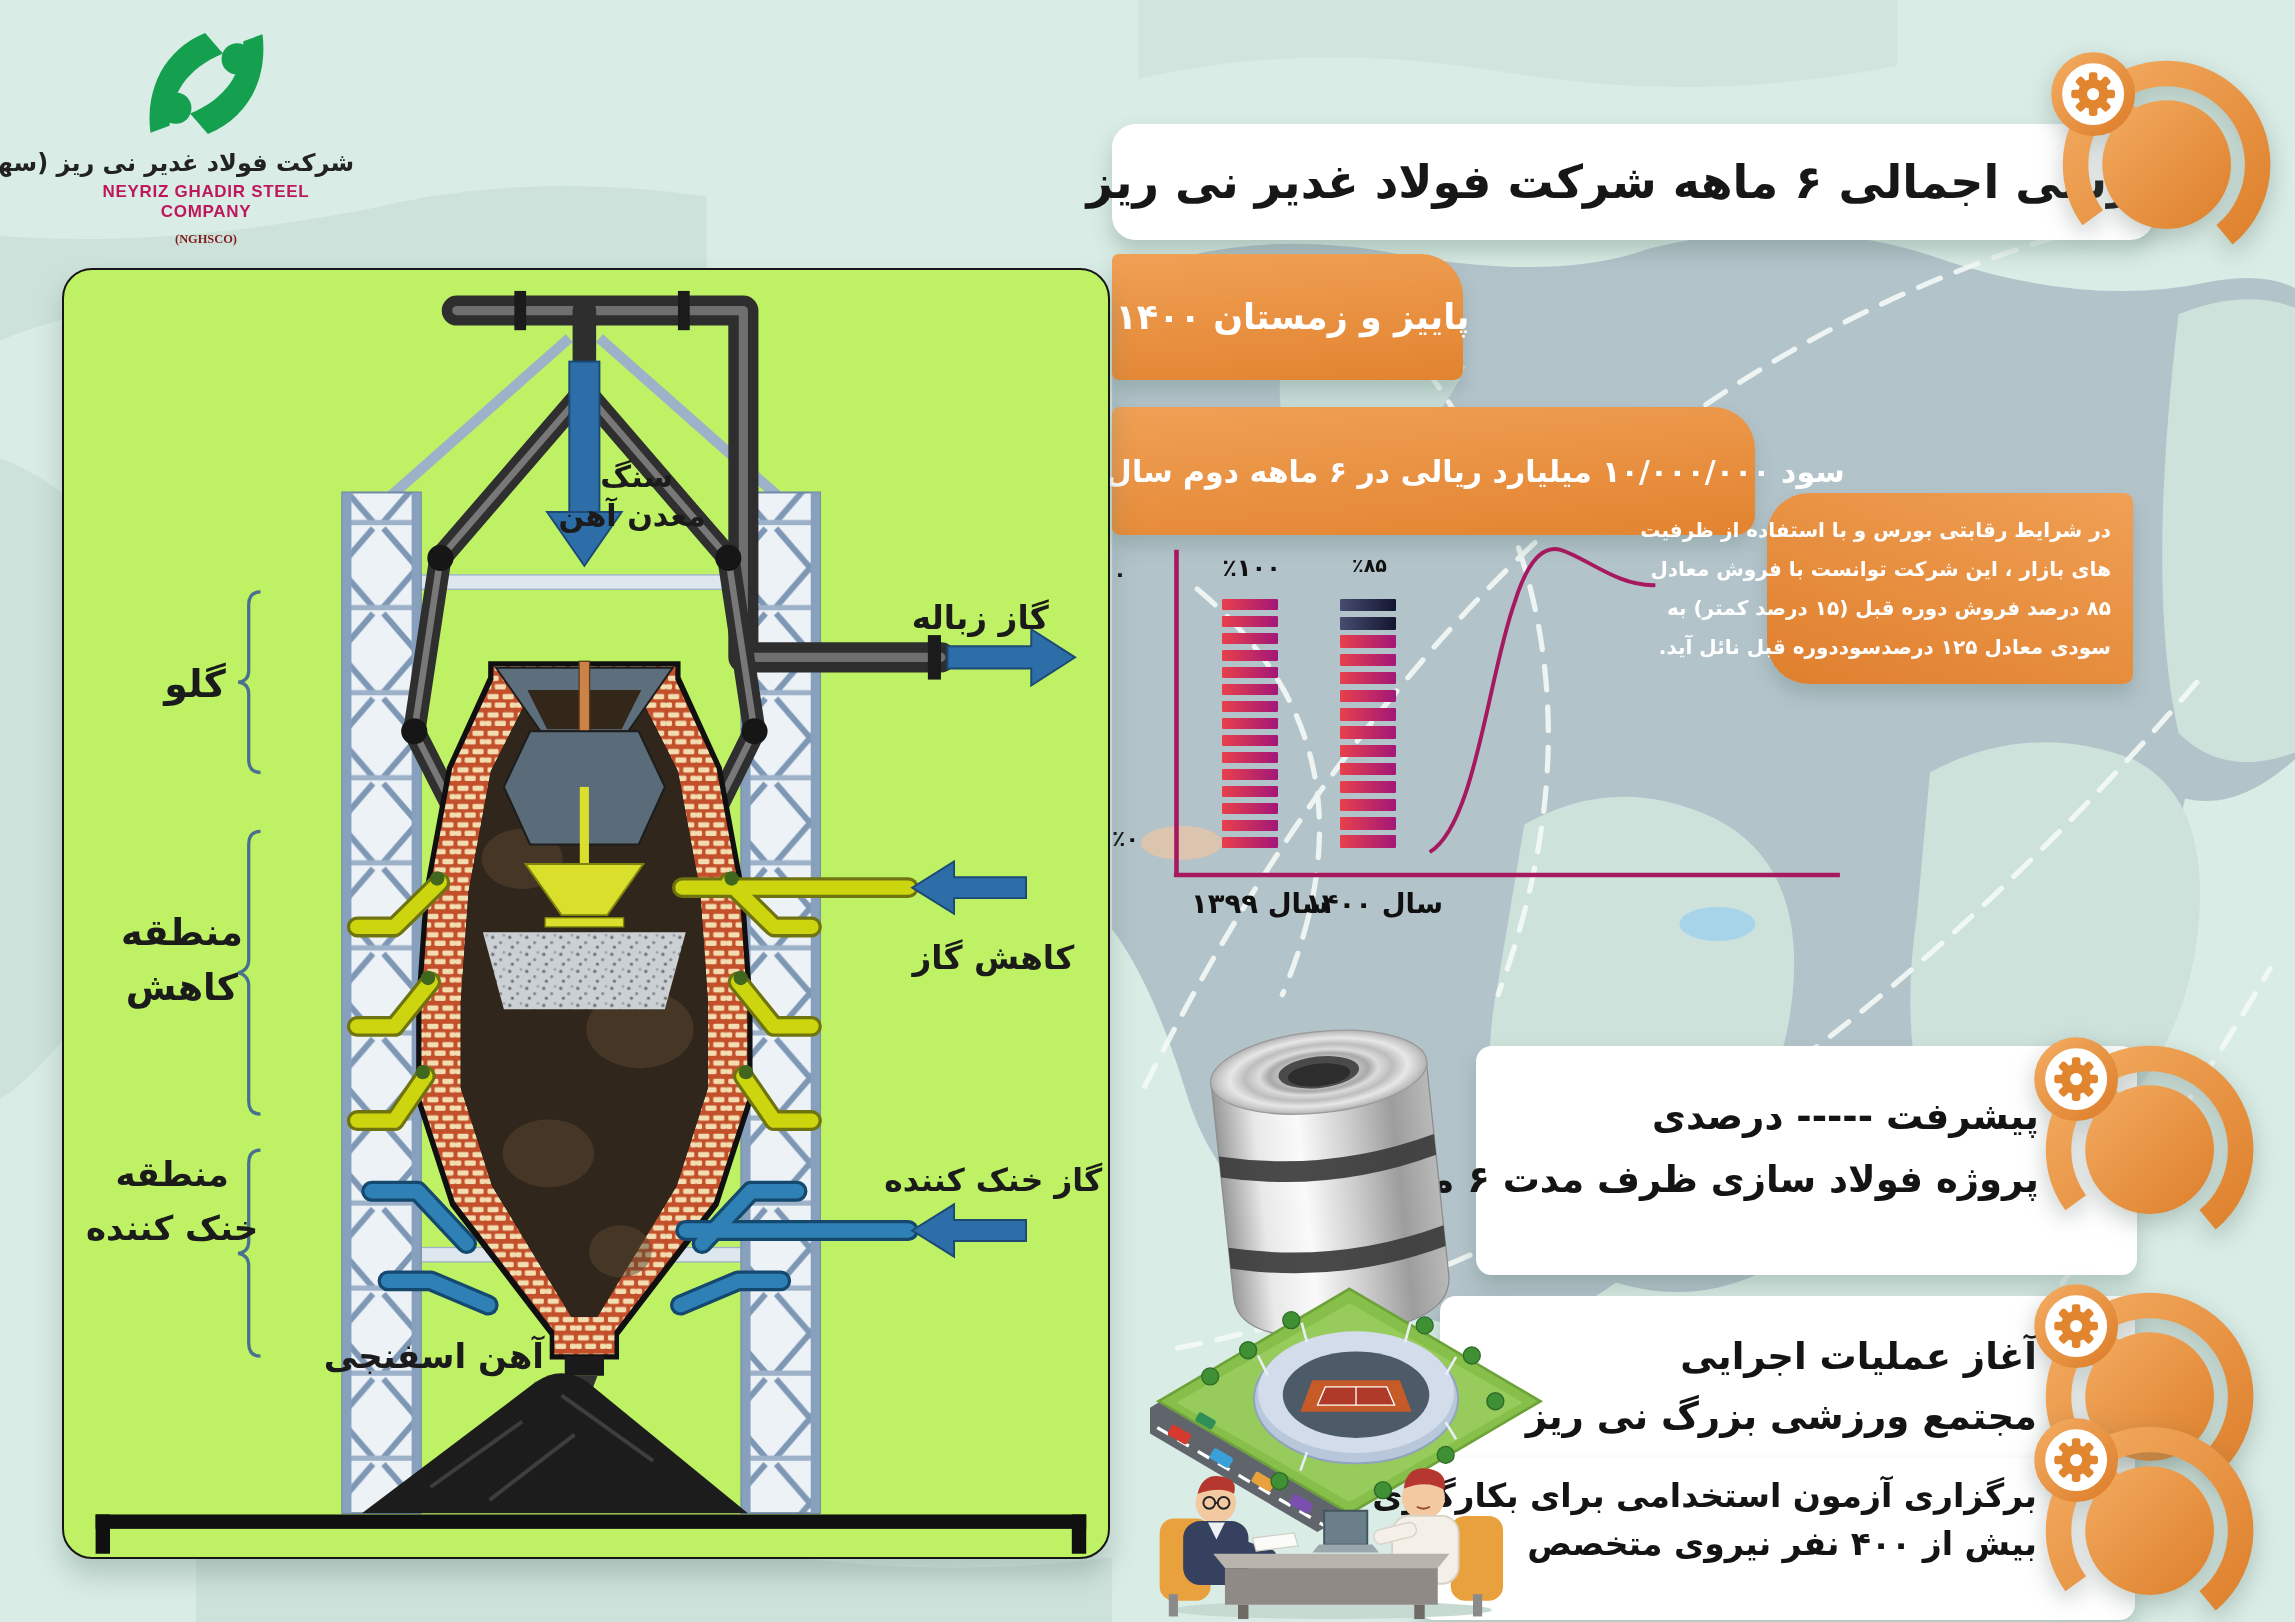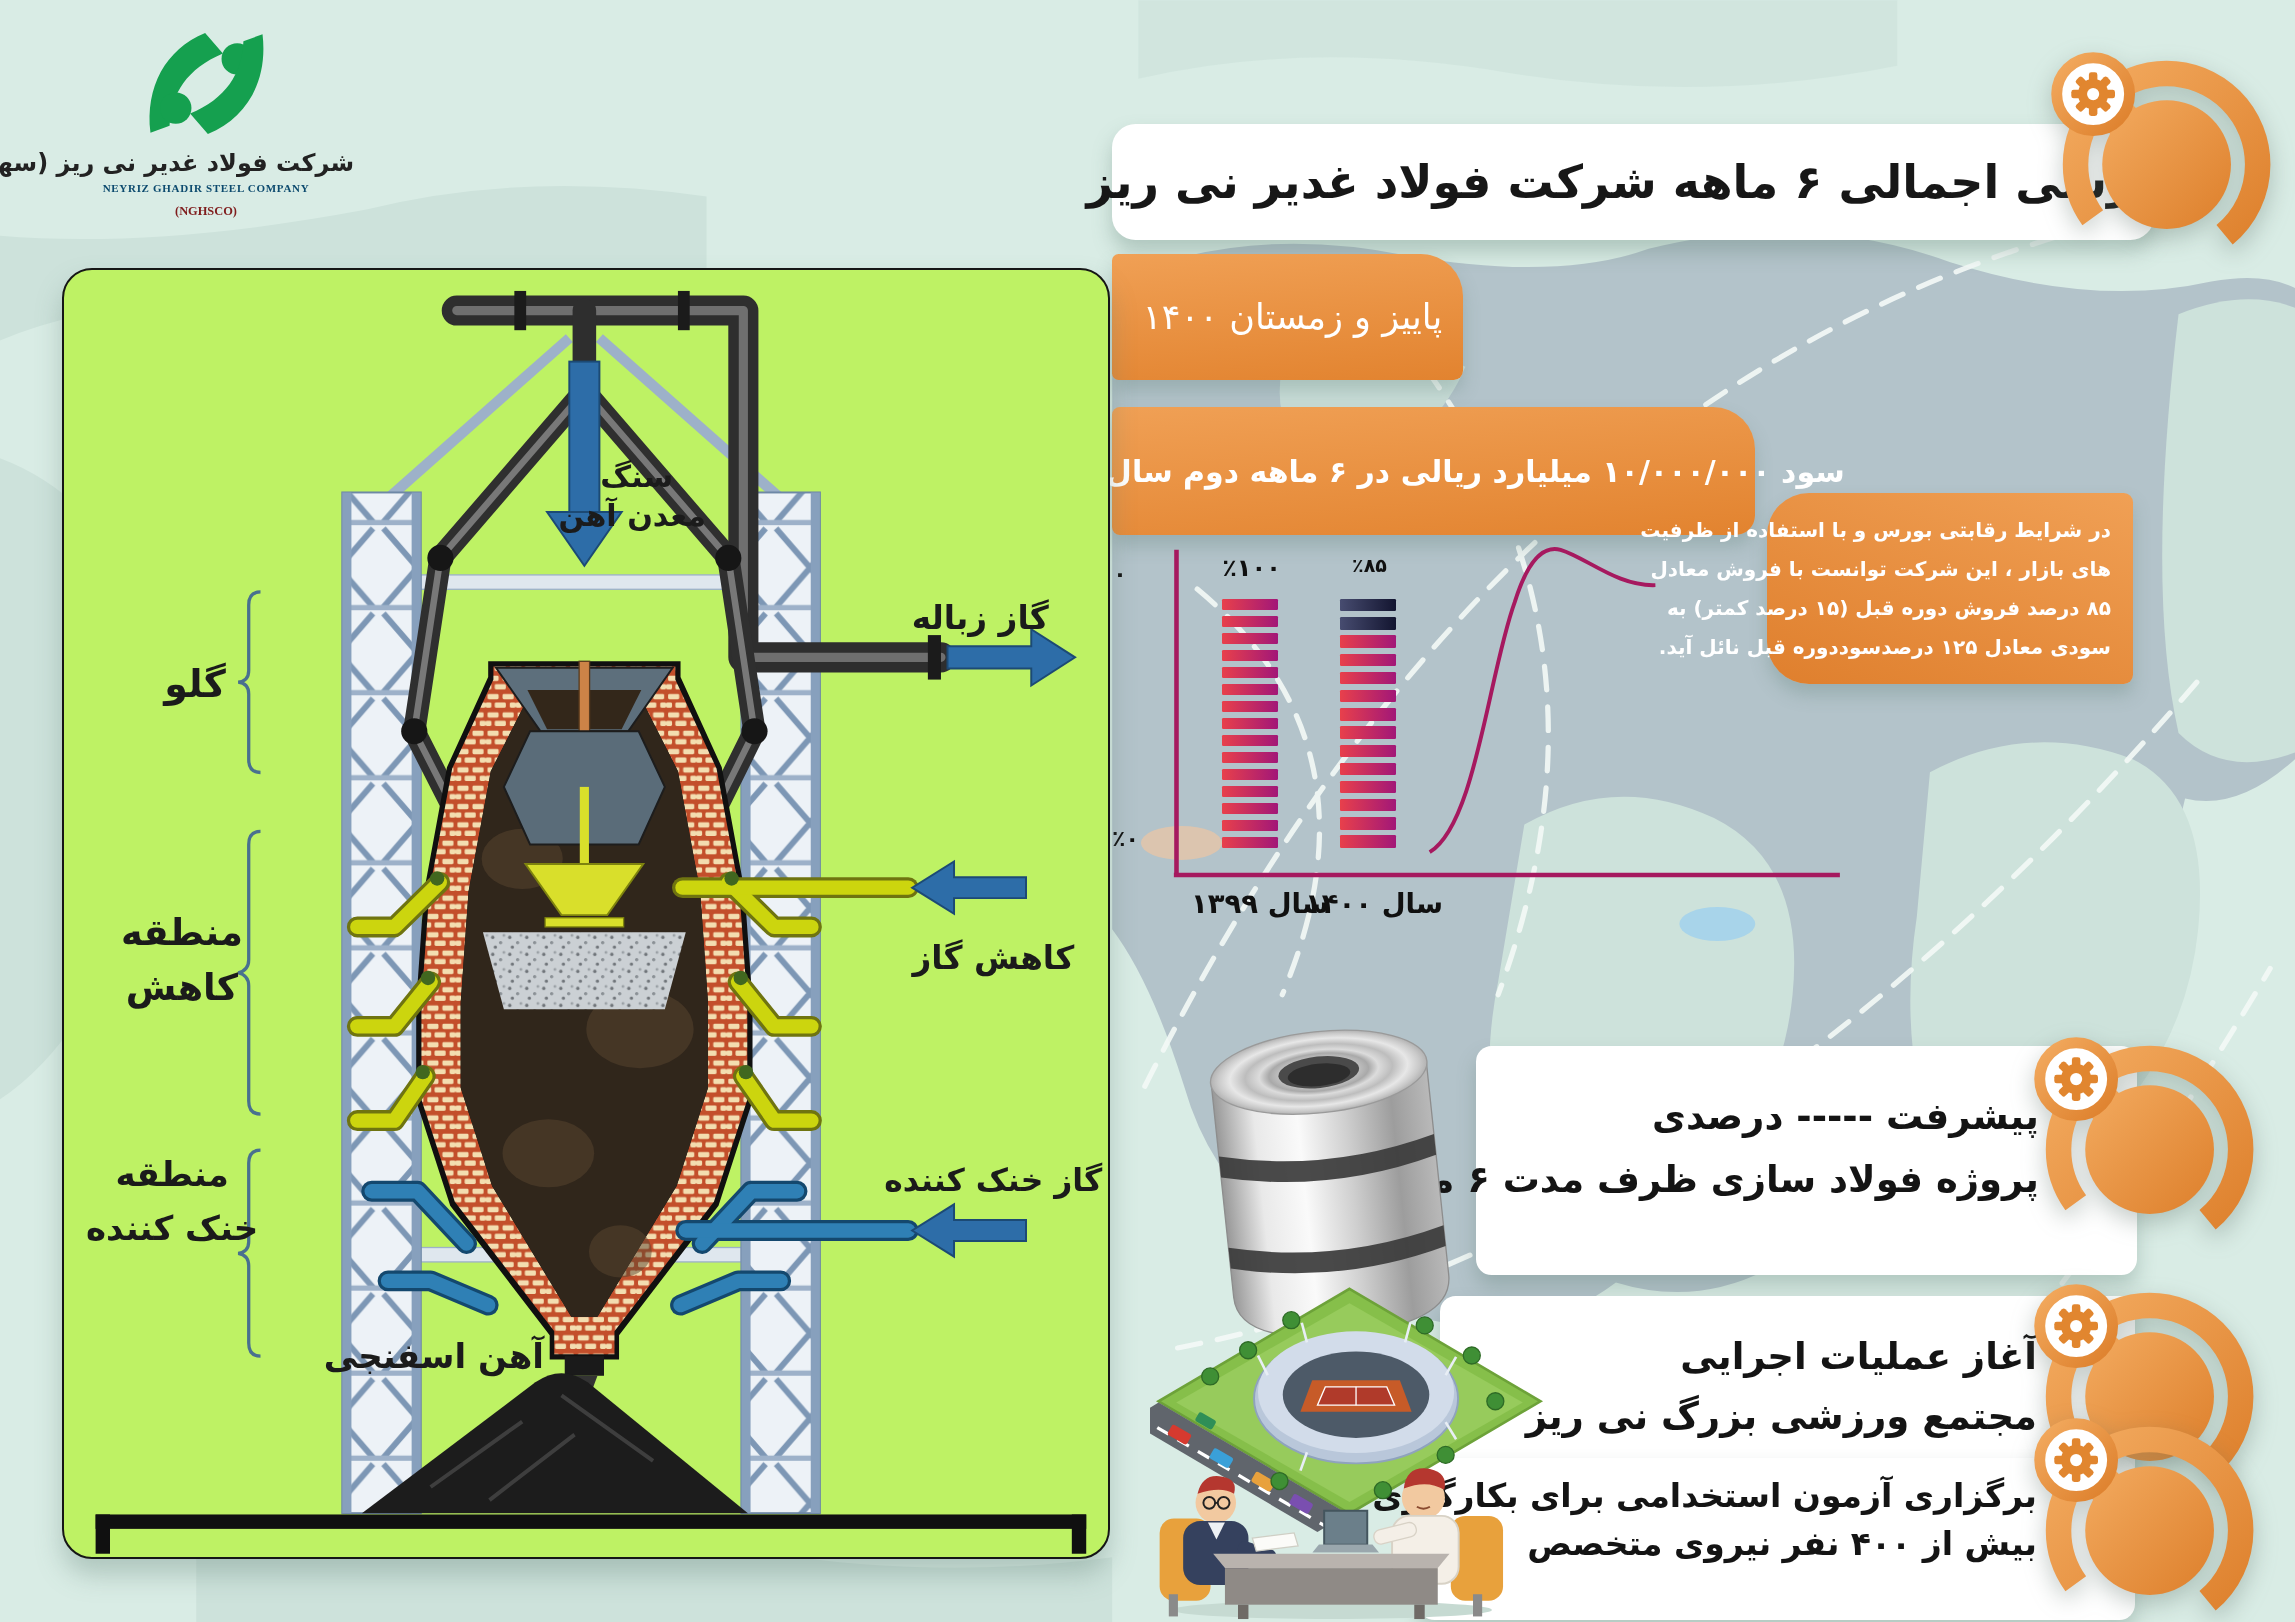--- a/index.html
+++ b/index.html
@@ -4,37 +4,37 @@
 <style>
   html,body{margin:0;padding:0;background:#d9ece5;}
   .poster{position:relative;width:2295px;height:1623px;overflow:hidden;
           font-family:"DejaVu Sans",sans-serif;direction:rtl;}
   .abs{position:absolute;}
   svg text{font-family:"DejaVu Sans",sans-serif;}
 
   
   .logo{left:58px;top:22px;width:296px;text-align:center;direction:rtl;}
   .logo .fa{font-size:24px;font-weight:bold;color:#222;margin-top:3.9px;white-space:nowrap;}
-  .logo .en{font-family:Liberation Serif, serif;font-size:11px;font-weight:bold;color:#0c4a6e;letter-spacing:0.7px;margin-top:5.2px;}
+  .logo .en{font-family:Liberation Sans, sans-serif;font-size:17px;font-weight:bold;color:#be185d;letter-spacing:0.7px;margin-top:5.2px;}
   .logo .ab{font-family:"Liberation Serif",serif;font-size:12.4px;font-weight:bold;color:#7f1d1d;margin-top:10px;}
 
   
   .panel{left:62px;top:268px;width:1044px;height:1287px;background:#bef264;
          border:2.6px solid #161616;border-radius:30px;box-shadow:0 15.7px 26px rgba(96,128,118,.35);}
   .panel svg{position:absolute;left:0;top:0;}
 
   
   .title-banner{left:1112px;top:124px;width:1042px;height:116px;background:#fff;border-radius:23.6px;
                 box-shadow:0 11.8px 19.6px rgba(96,128,118,.35);}
   .title-banner .t{position:absolute;inset:0;display:flex;align-items:center;justify-content:center;
                    font-size:46px;font-weight:bold;color:#171717;white-space:nowrap;}
   .banner-season{left:1112px;top:254px;width:351px;height:126px;border-radius:6.5px 42px 9.2px 6.5px;
                  background:linear-gradient(175deg,#f0a055,#e2832f);box-shadow:0 10.5px 17px rgba(96,128,118,.3);
                  display:flex;align-items:center;justify-content:center;}
-  .banner-season .t{font-size:35px;font-weight:normal;color:#fff;white-space:nowrap;padding-left:10px;}
+  .banner-season .t{font-size:35px;font-weight:bold;color:#fff;white-space:nowrap;padding-left:10px;}
   .banner-profit{left:1112px;top:407px;width:643px;height:128px;border-radius:7.9px 42px 19.6px 7.9px;
                  background:linear-gradient(175deg,#f0a055,#e2832f);box-shadow:0 10.5px 17px rgba(96,128,118,.3);
                  display:flex;align-items:center;justify-content:center;}
   .banner-profit .t{font-size:30px;font-weight:bold;color:#fff;white-space:nowrap;}
   .note-box{left:1767px;top:493px;width:366px;height:191px;border-radius:42px 9.2px 9.2px 42px;
             background:linear-gradient(200deg,#f0a055,#df7f2d);box-shadow:0 10.5px 17px rgba(96,128,118,.3);
             padding:18.3px 22px 0 13px;box-sizing:border-box;}
   .note-box .ln{font-size:20px;line-height:39px;font-weight:bold;color:#fff;text-align:right;white-space:nowrap;}
 
   

